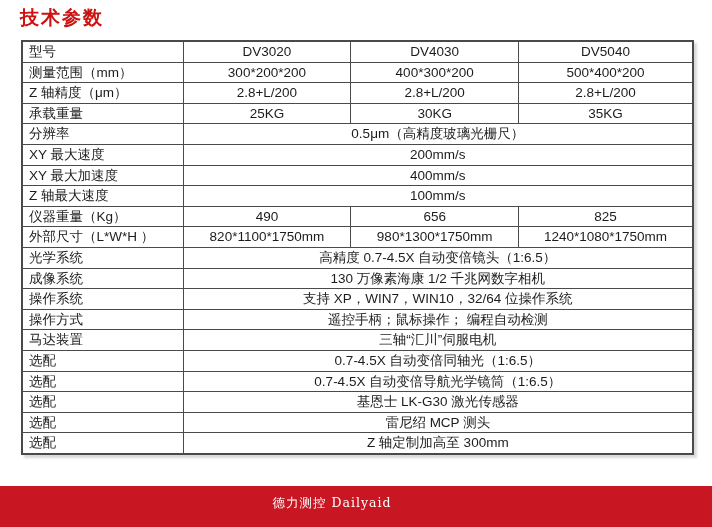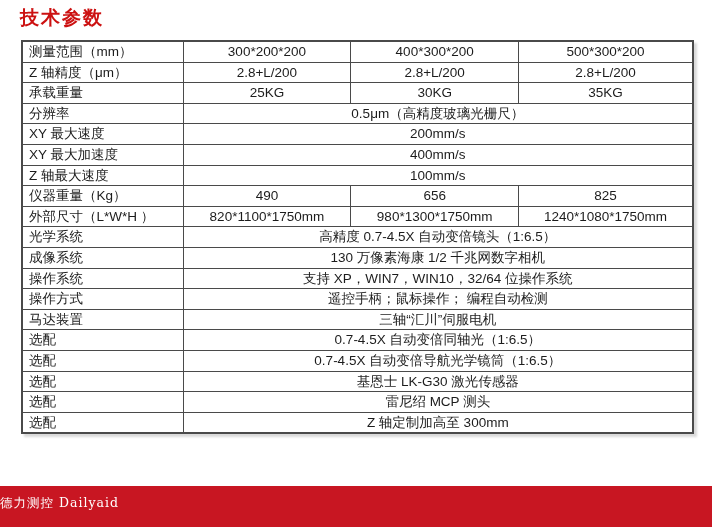--- a/index.html
+++ b/index.html
@@ -51,21 +51,21 @@
   td.c   { text-align: center; }
   .footer-bar {
     position: absolute;
     left: 0;
     bottom: 0;
     width: 712px;
     height: 41px;
     background: #c81622;
     box-sizing: border-box;
     padding: 7px 48px 0 0;
-    text-align: left;
+    text-align: center;
     margin-top: 40px;
   }
   .footer-brand {
     color: #ffffff;
     font-family: "DejaVu Serif", serif;
     font-size: 12.5px;
     letter-spacing: 1px;
   }
 </style>
 </head>
@@ -77,24 +77,30 @@
 
   <table class="spec">
     <colgroup>
       <col style="width:24%">
         <col style="width:25%">
         <col style="width:25%">
         <col style="width:26%">
     </colgroup>
     <tbody>
       <tr>
+        <td class="lbl">型号</td>
+        <td class="c">DV3020</td>
+        <td class="c">DV4030</td>
+        <td class="c">DV5040</td>
+      </tr>
+      <tr>
         <td class="lbl">测量范围（mm）</td>
         <td class="l">300*200*200</td>
         <td class="l">400*300*200</td>
-        <td class="l">500*300*200</td>
+        <td class="l">500*400*200</td>
       </tr>
       <tr>
         <td class="lbl">Z 轴精度（μm）</td>
         <td class="l">2.8+L/200</td>
         <td class="l">2.8+L/200</td>
         <td class="l">2.8+L/200</td>
       </tr>
       <tr>
         <td class="lbl">承载重量</td>
         <td class="l">25KG</td>

